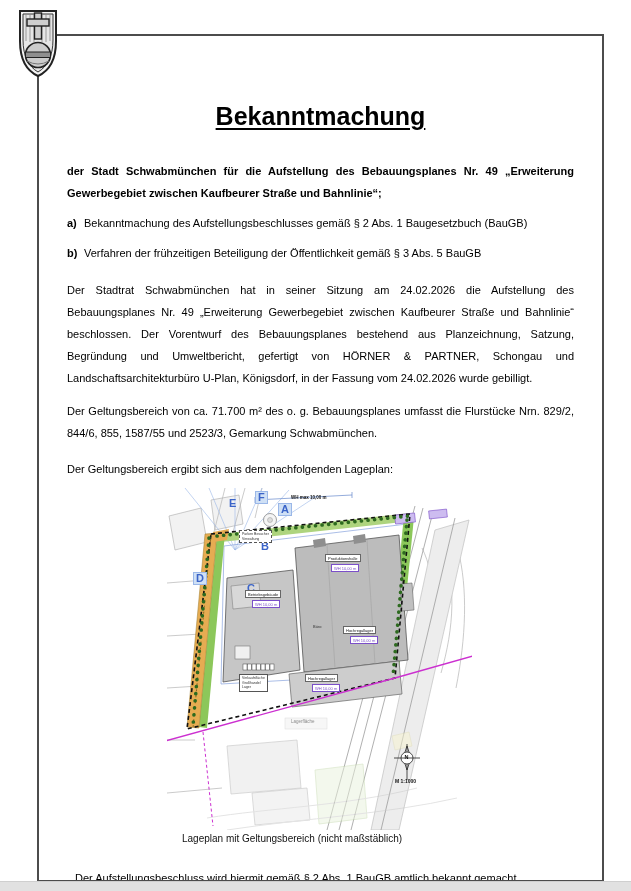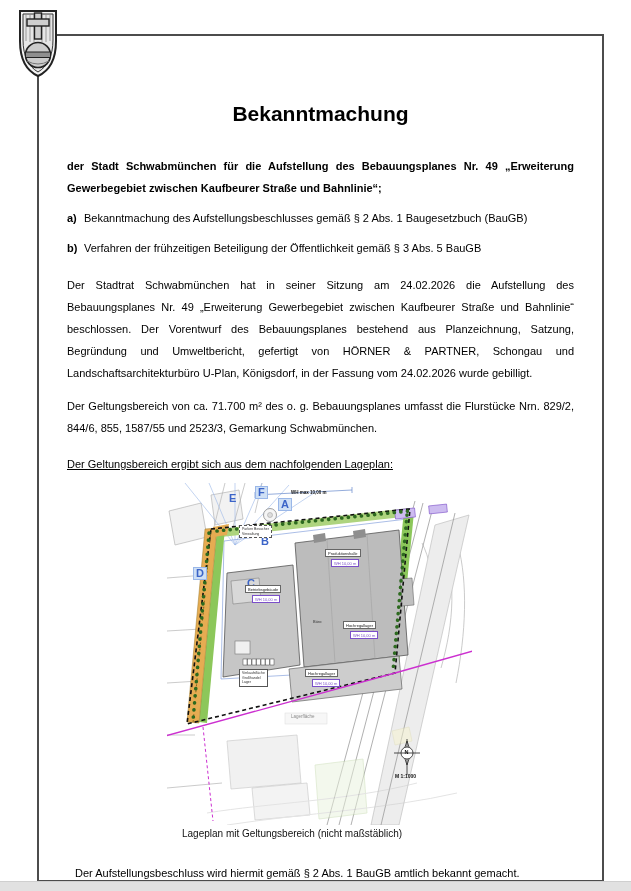--- a/index.html
+++ b/index.html
@@ -5,32 +5,32 @@
   html,body{margin:0;padding:0;background:#fff;}
   body{width:631px;height:891px;position:relative;overflow:hidden;
        font-family:"Liberation Sans",sans-serif;color:#000;}
   .page-edge{position:absolute;left:0;bottom:0;width:631px;height:9px;background:#e1e1e1;border-top:1px solid #cfcfcf;}
   
   .org-name{position:absolute;left:62px;top:31px;font-size:13.5px;font-weight:bold;letter-spacing:.2px;}
   .logo{position:absolute;left:17px;top:9px;width:42px;height:70px;z-index:3;}
   
   .frame{position:absolute;left:37px;top:34px;width:563px;height:844px;border:2px solid #4c4c4c;background:#fff;overflow:hidden;}
   .content{padding:0 20px 0 20px;}
-  .doc-title{margin:66px 0 0 0;text-align:center;font-size:21px;font-weight:bold;
-             text-decoration-thickness:2px;text-underline-offset:3px;}
+  .doc-title{margin:66px 0 0 0;text-align:center;font-size:25px;font-weight:bold;
+             text-decoration:underline;text-decoration-thickness:2px;text-underline-offset:3px;}
   p,.item{font-size:11px;line-height:22px;text-align:justify;margin:8px;}
   .bold{font-weight:bold;}
   .intro{margin-top:29px;}
   .item{display:flex;margin-top:5px;}
   .item .marker{flex:0 0 17px;font-weight:bold;}
   .item .itext{flex:1;font-weight:normal;text-align:justify;}
   .p1{margin-top:15px;}
   .p2{margin-top:10px;}
   .p3{margin-top:11px;}
-  .p4{margin-top:14px;text-align:left;text-decoration:underline;}
+  .p4{margin-top:14px;text-align:left;}
   .closing{margin-top:23px;text-align:left;padding-left:8px;}
   
   .map-wrap{position:relative;width:305px;height:342px;margin:5px 0 0 108px;background:#fff;overflow:hidden;}
   .map-wrap svg{position:absolute;left:0;top:0;}
   .zone{position:absolute;color:#3b64c8;font-weight:bold;font-size:11px;line-height:11px;z-index:5;}
   .zone.boxed{background:#cfe0f5;padding:0 2px;border:.5px solid #9ab7e8;}
   .mlabel{position:absolute;background:#fff;border:.6px solid #666;font-size:4px;line-height:5px;
           padding:.5px 2px;white-space:nowrap;z-index:5;color:#222;}
   .mtext{position:absolute;font-size:4.5px;line-height:5px;white-space:nowrap;z-index:5;color:#111;}
   .badge{position:absolute;background:#fff;border:.8px solid #7b4fc9;color:#7b4fc9;font-size:4px;

